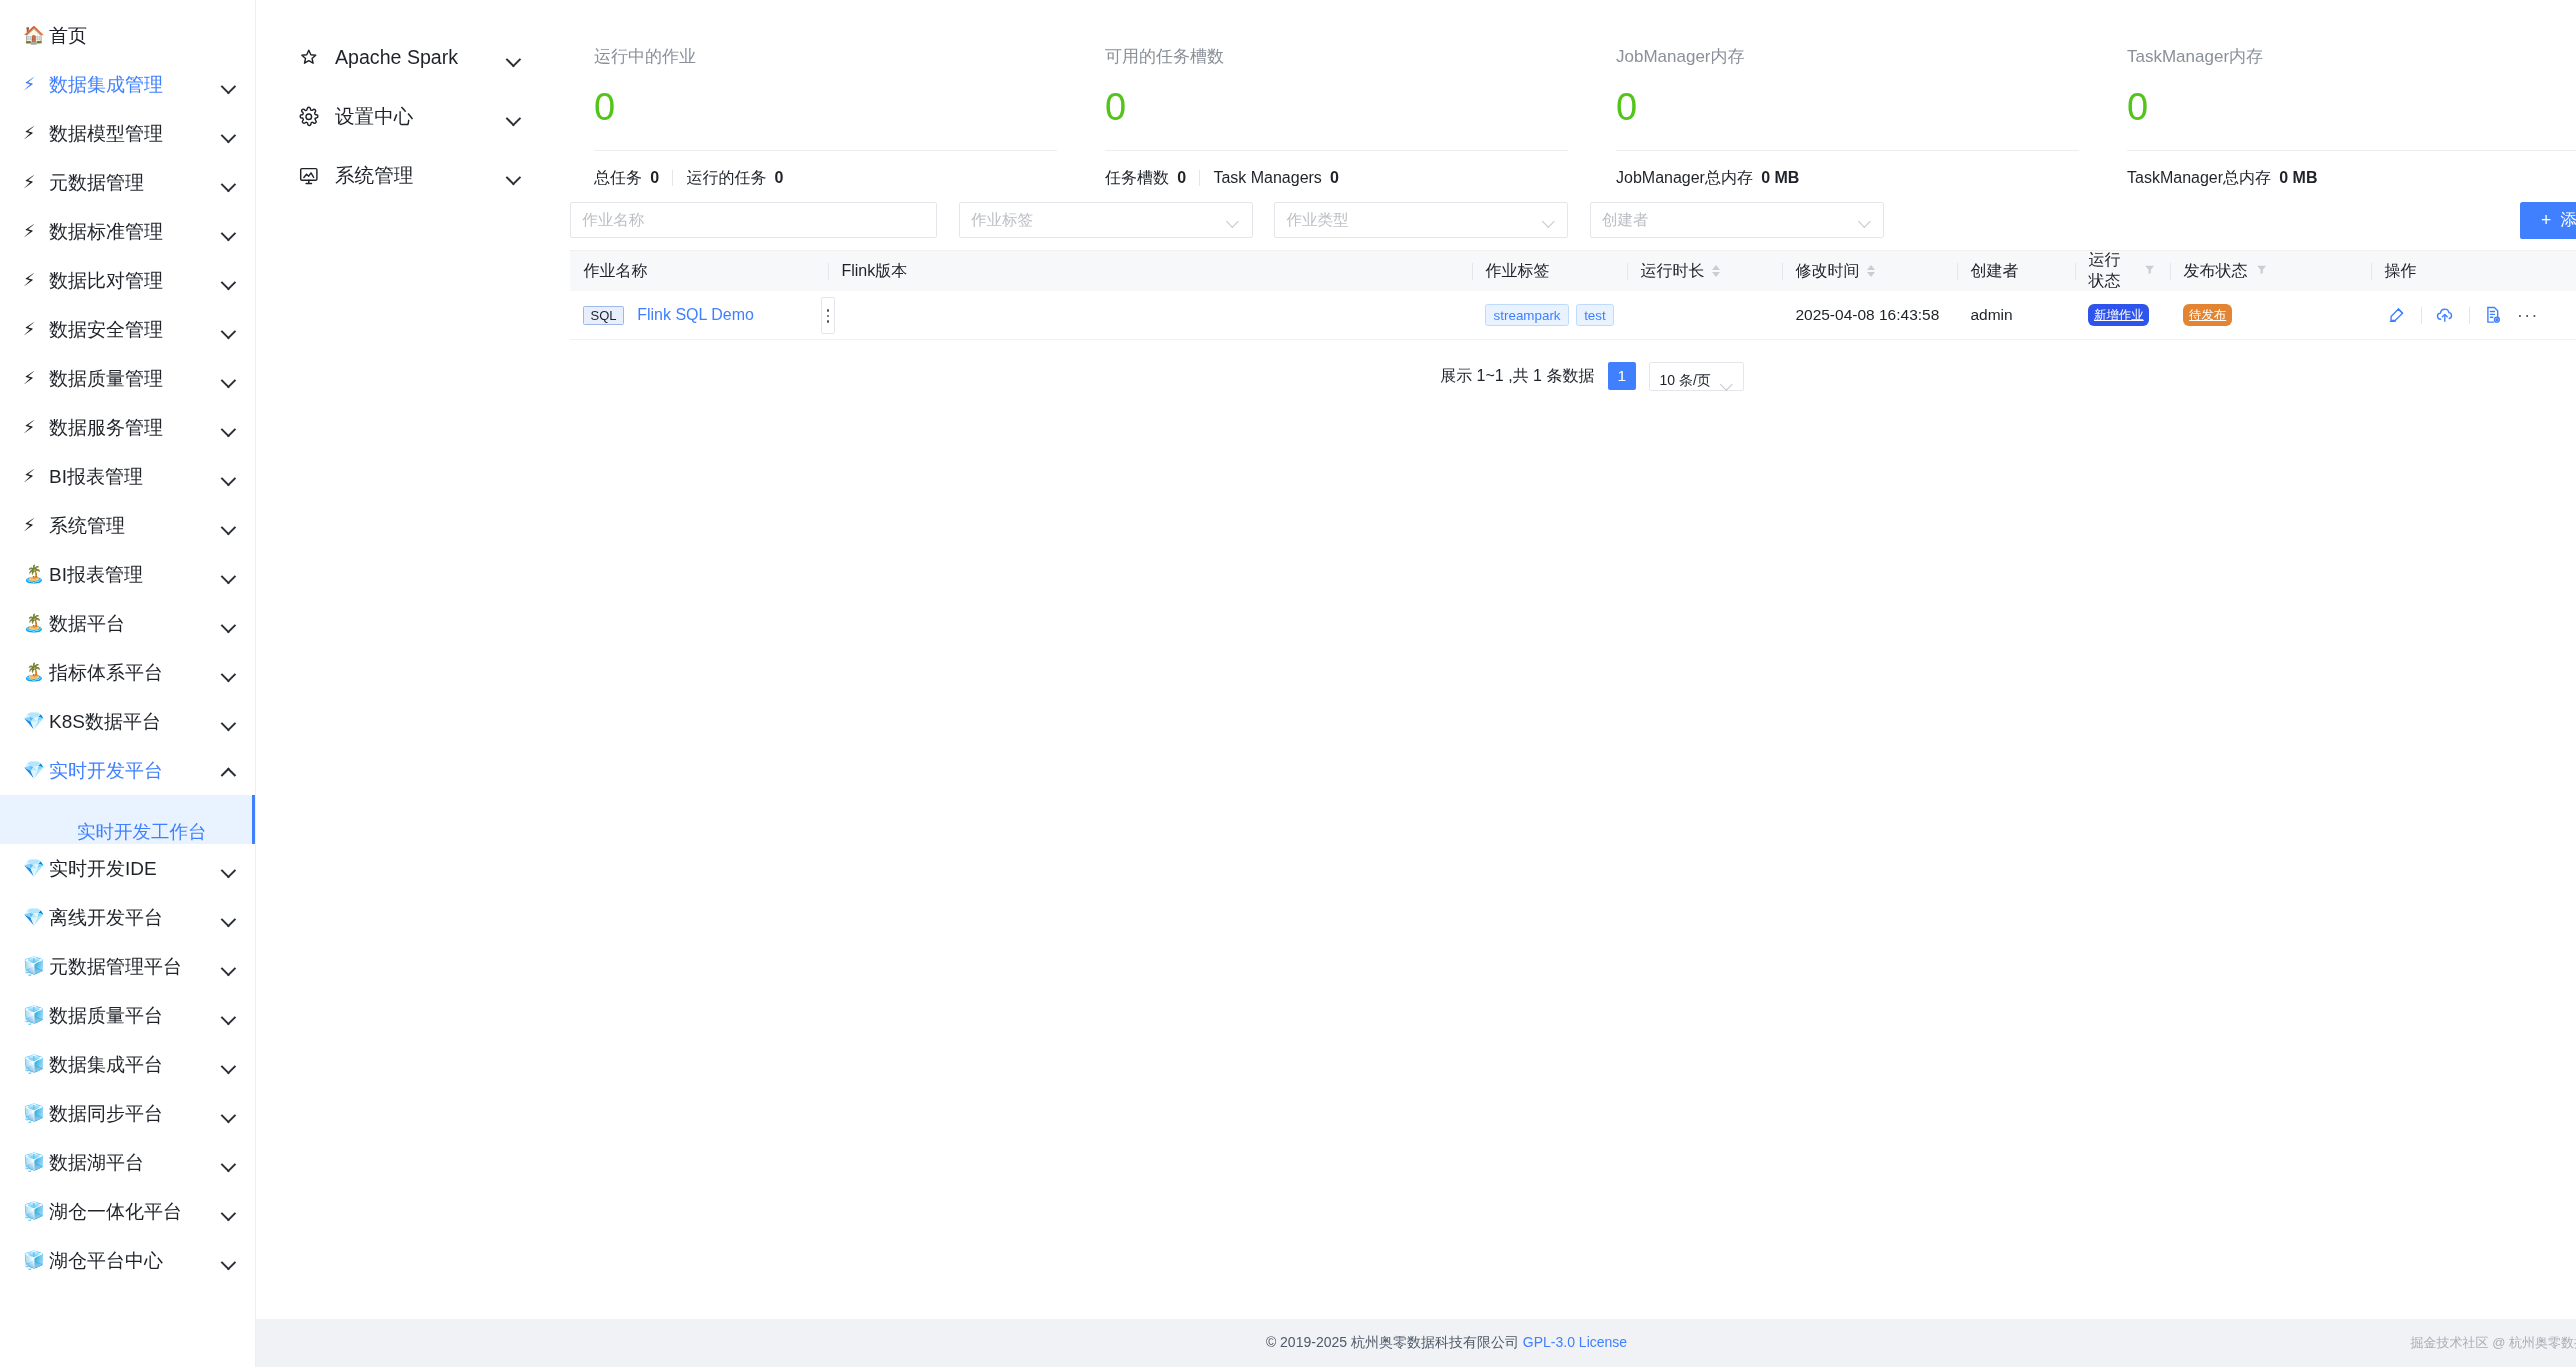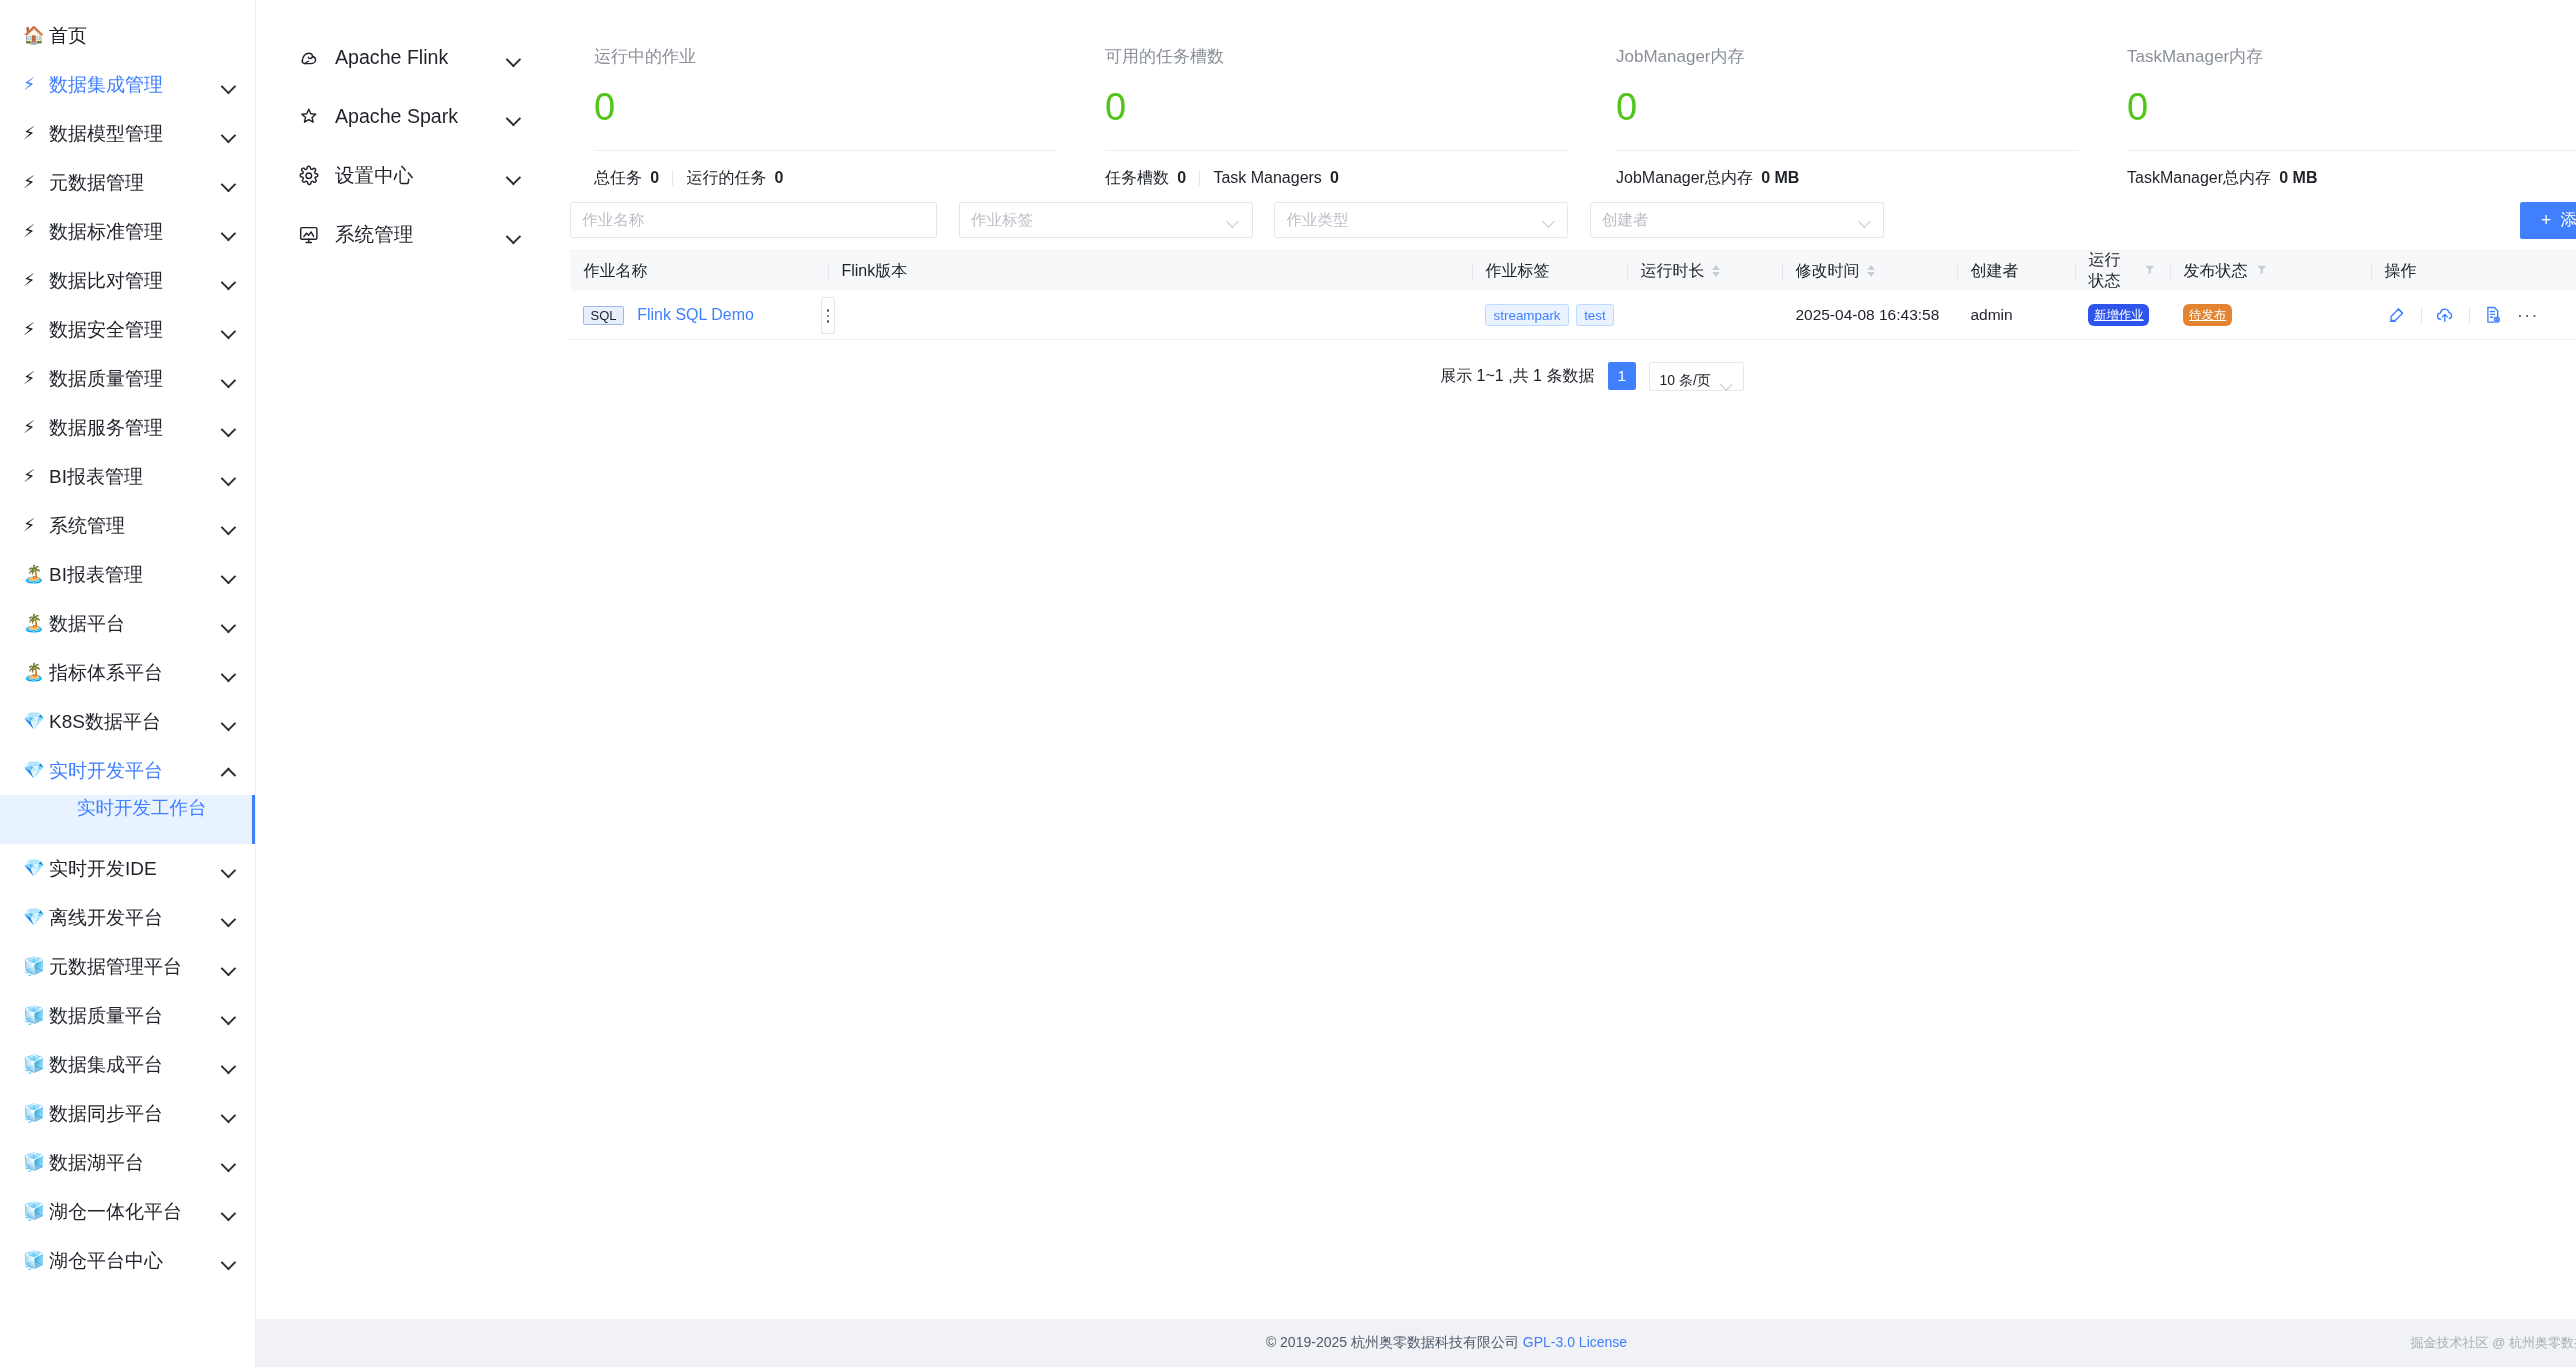--- a/index.html
+++ b/index.html
@@ -37,21 +37,21 @@
   }
   .chev::before {
     content: ""; position: absolute; left: 2.6px; top: 4.1px;
     width: 8.8px; height: 8.8px;
     border-right: 2.1px solid #2a2f36; border-bottom: 2.1px solid #2a2f36;
     transform: rotate(45deg);
   }
   .chev.up::before { transform: rotate(-135deg); top: 6.7px; }
   .nav-item.active .chev::before { border-color: #2a2f36; }
   .sub-item {
-    height: 49px; display: flex; align-items: flex-start;
+    height: 49px; display: flex; align-items: flex-end;
     padding-left: 77px; font-size: 18.5px; color: #4080ff;
     background: #e8f3ff; position: relative; cursor: pointer;
   }
   .sub-item::after {
     content: ""; position: absolute; right: 0; top: 0;
     width: 3.1px; height: 100%; background: #4080ff;
   }
 
   
   .right { flex: 1 1 auto; display: flex; flex-direction: column; min-width: 0; background: #f0f2f5; }
@@ -337,31 +337,20 @@
           <span class="ilabel">湖仓平台中心</span>
           <span class="chev"></span>
         </div>
       </div>
   </div>
 
   <div class="right">
     <div class="right-body">
 
       <div class="subnav" id="subnav-list">
-          <div class="sn-item">
-            <span class="sn-icon">
-              <svg viewBox="0 0 24 24" fill="none" stroke="#1f2329" stroke-width="1.6" stroke-linecap="round" stroke-linejoin="round">
-                <path d="M5 15c0-5 3.5-8 7-8 2.5 0 4 1.5 4 3.2 0 1.6-1.3 2.5-2.6 2.5-1 0-1.8-.6-1.8-1.4"></path>
-                <path d="M16.5 10.5c1.6.4 3 1.7 3 3.6 0 2.4-2.2 4.4-5.4 4.4H8.2C6 18.5 4.5 17 4.5 15.3"></path>
-                <path d="M8 18.5c.6-1.5 2-2.5 3.7-2.5"></path>
-              </svg>
-            </span>
-            <span class="sn-label">Apache Flink</span>
-            <span class="chev"></span>
-          </div>
           <div class="sn-item">
             <span class="sn-icon">
               <svg viewBox="0 0 24 24" fill="none" stroke="#1f2329" stroke-width="1.6" stroke-linecap="round" stroke-linejoin="round">
                 <path d="M12 3.6l2.3 5 5.4.5-4.1 3.6 1.2 5.3L12 15.2 7.2 18l1.2-5.3-4.1-3.6 5.4-.5z"></path>
               </svg>
             </span>
             <span class="sn-label">Apache Spark</span>
             <span class="chev"></span>
           </div>
           <div class="sn-item">

